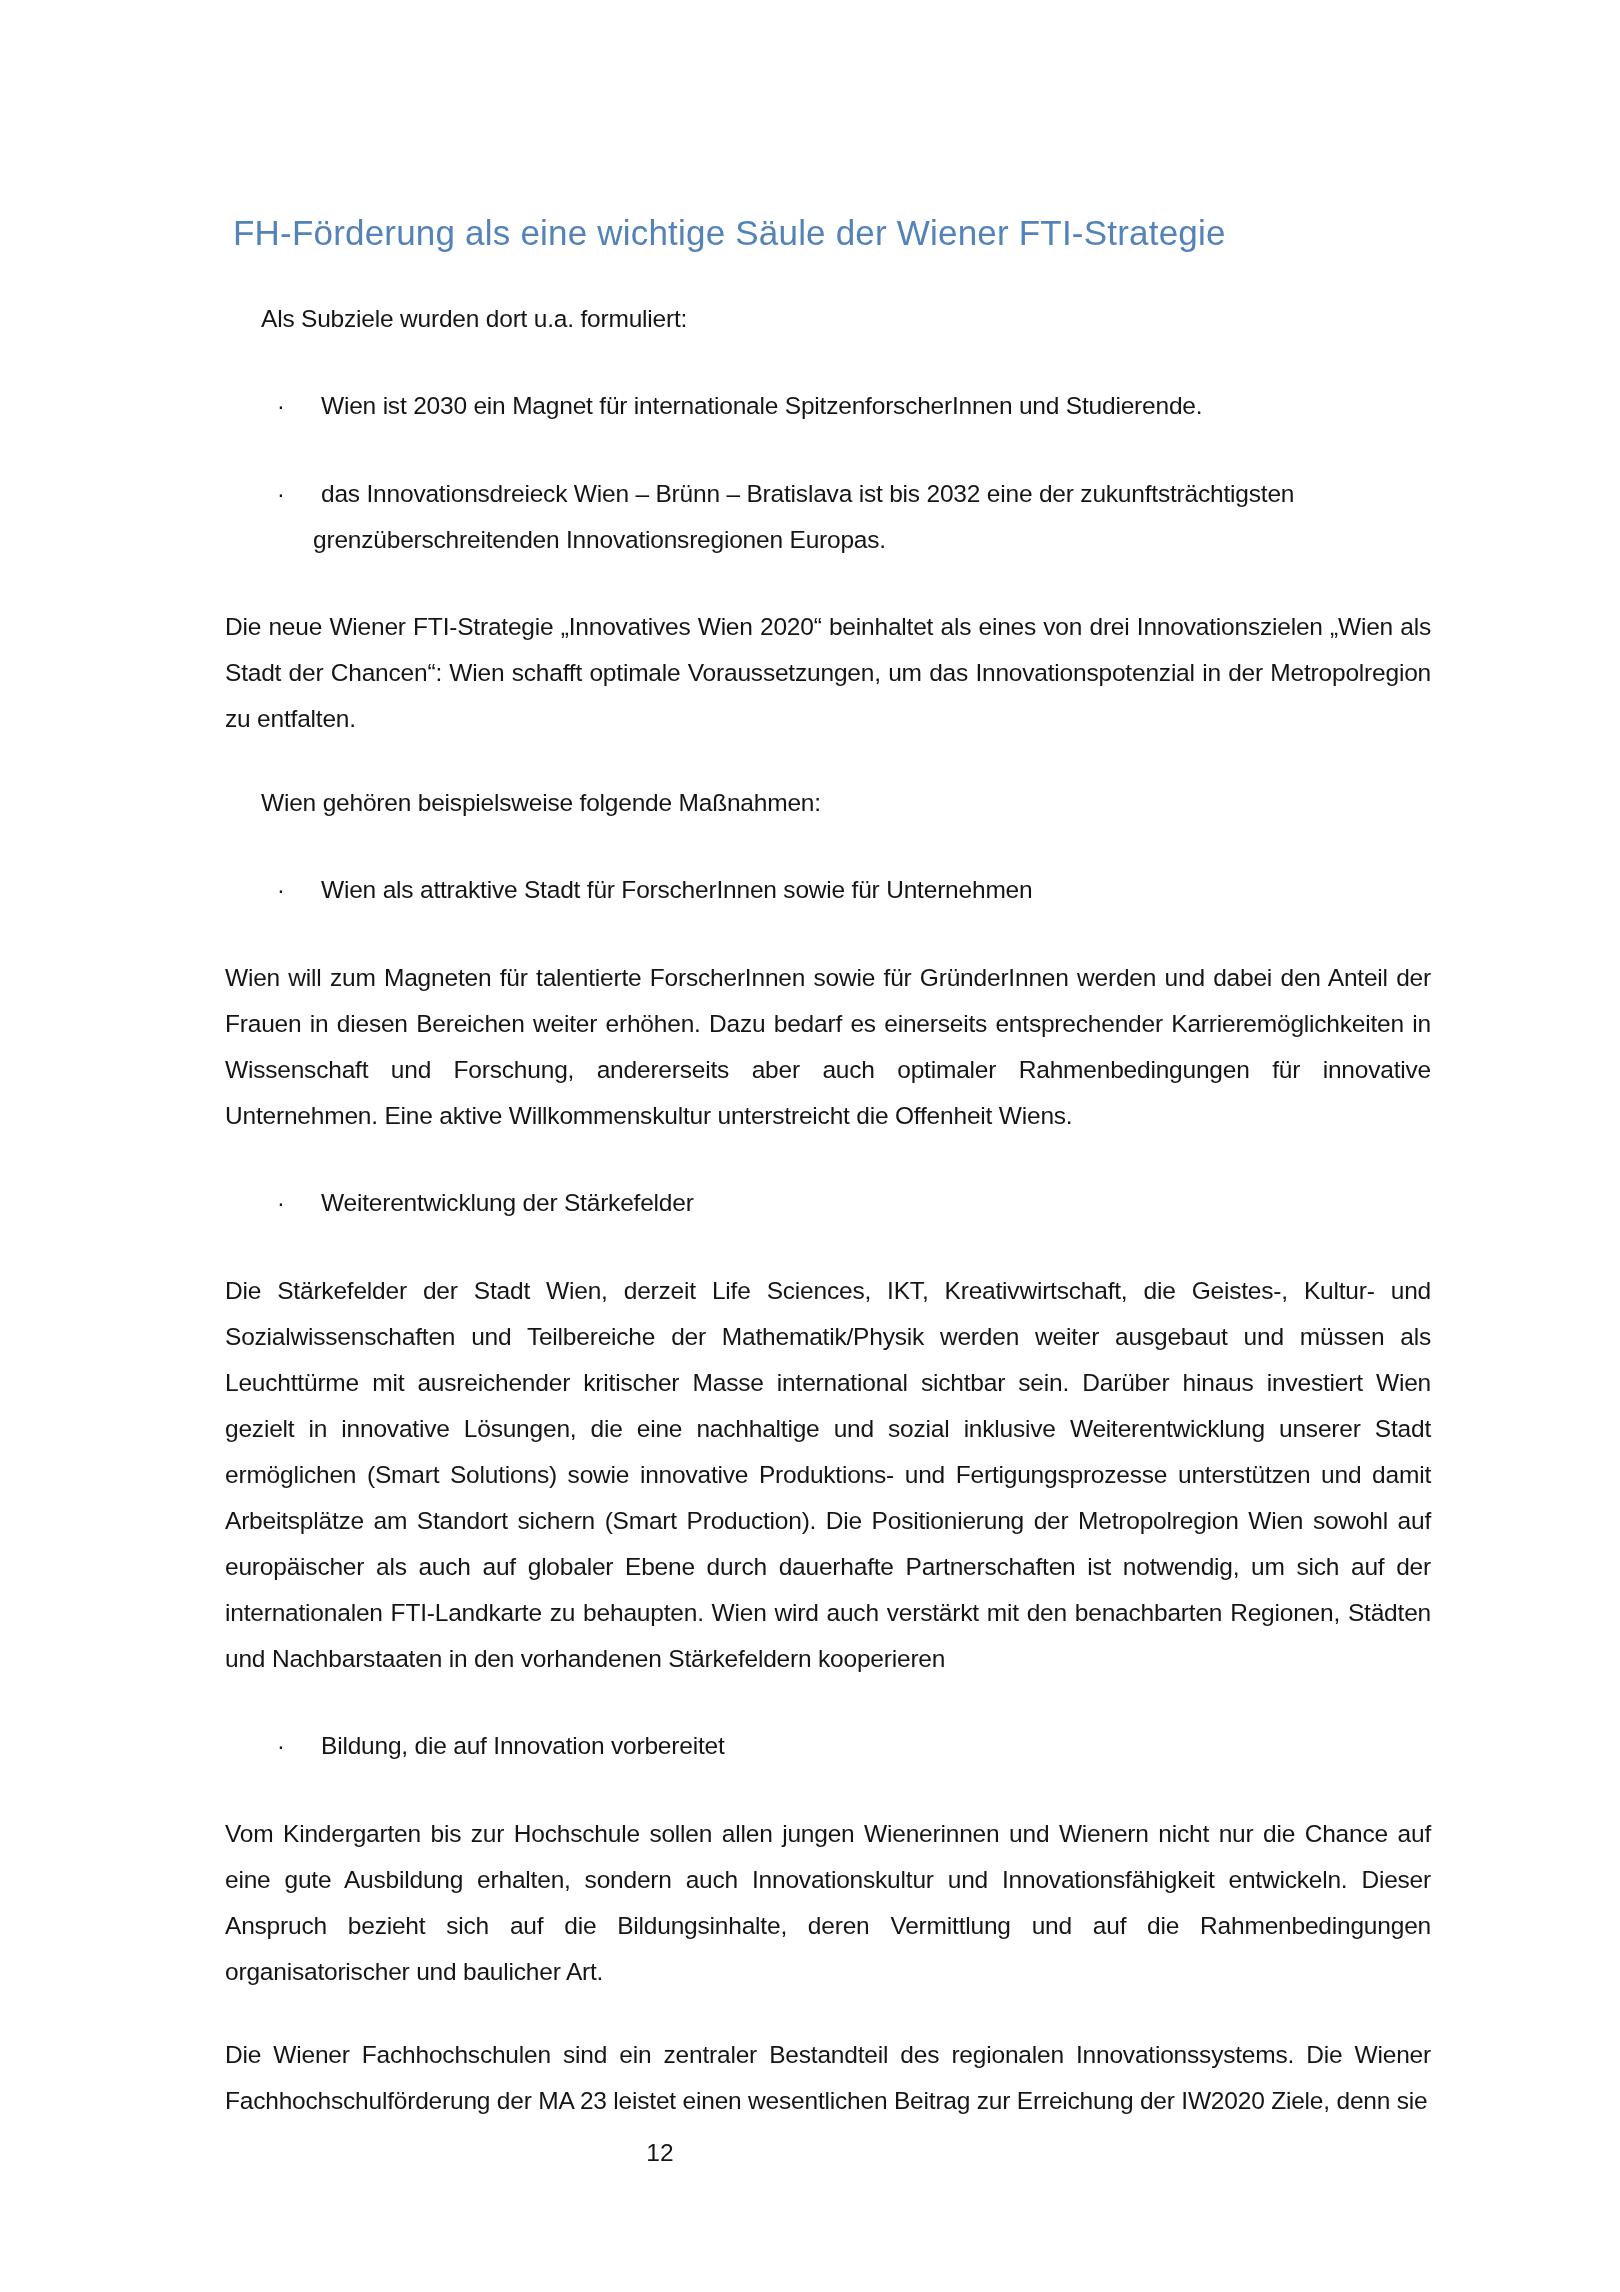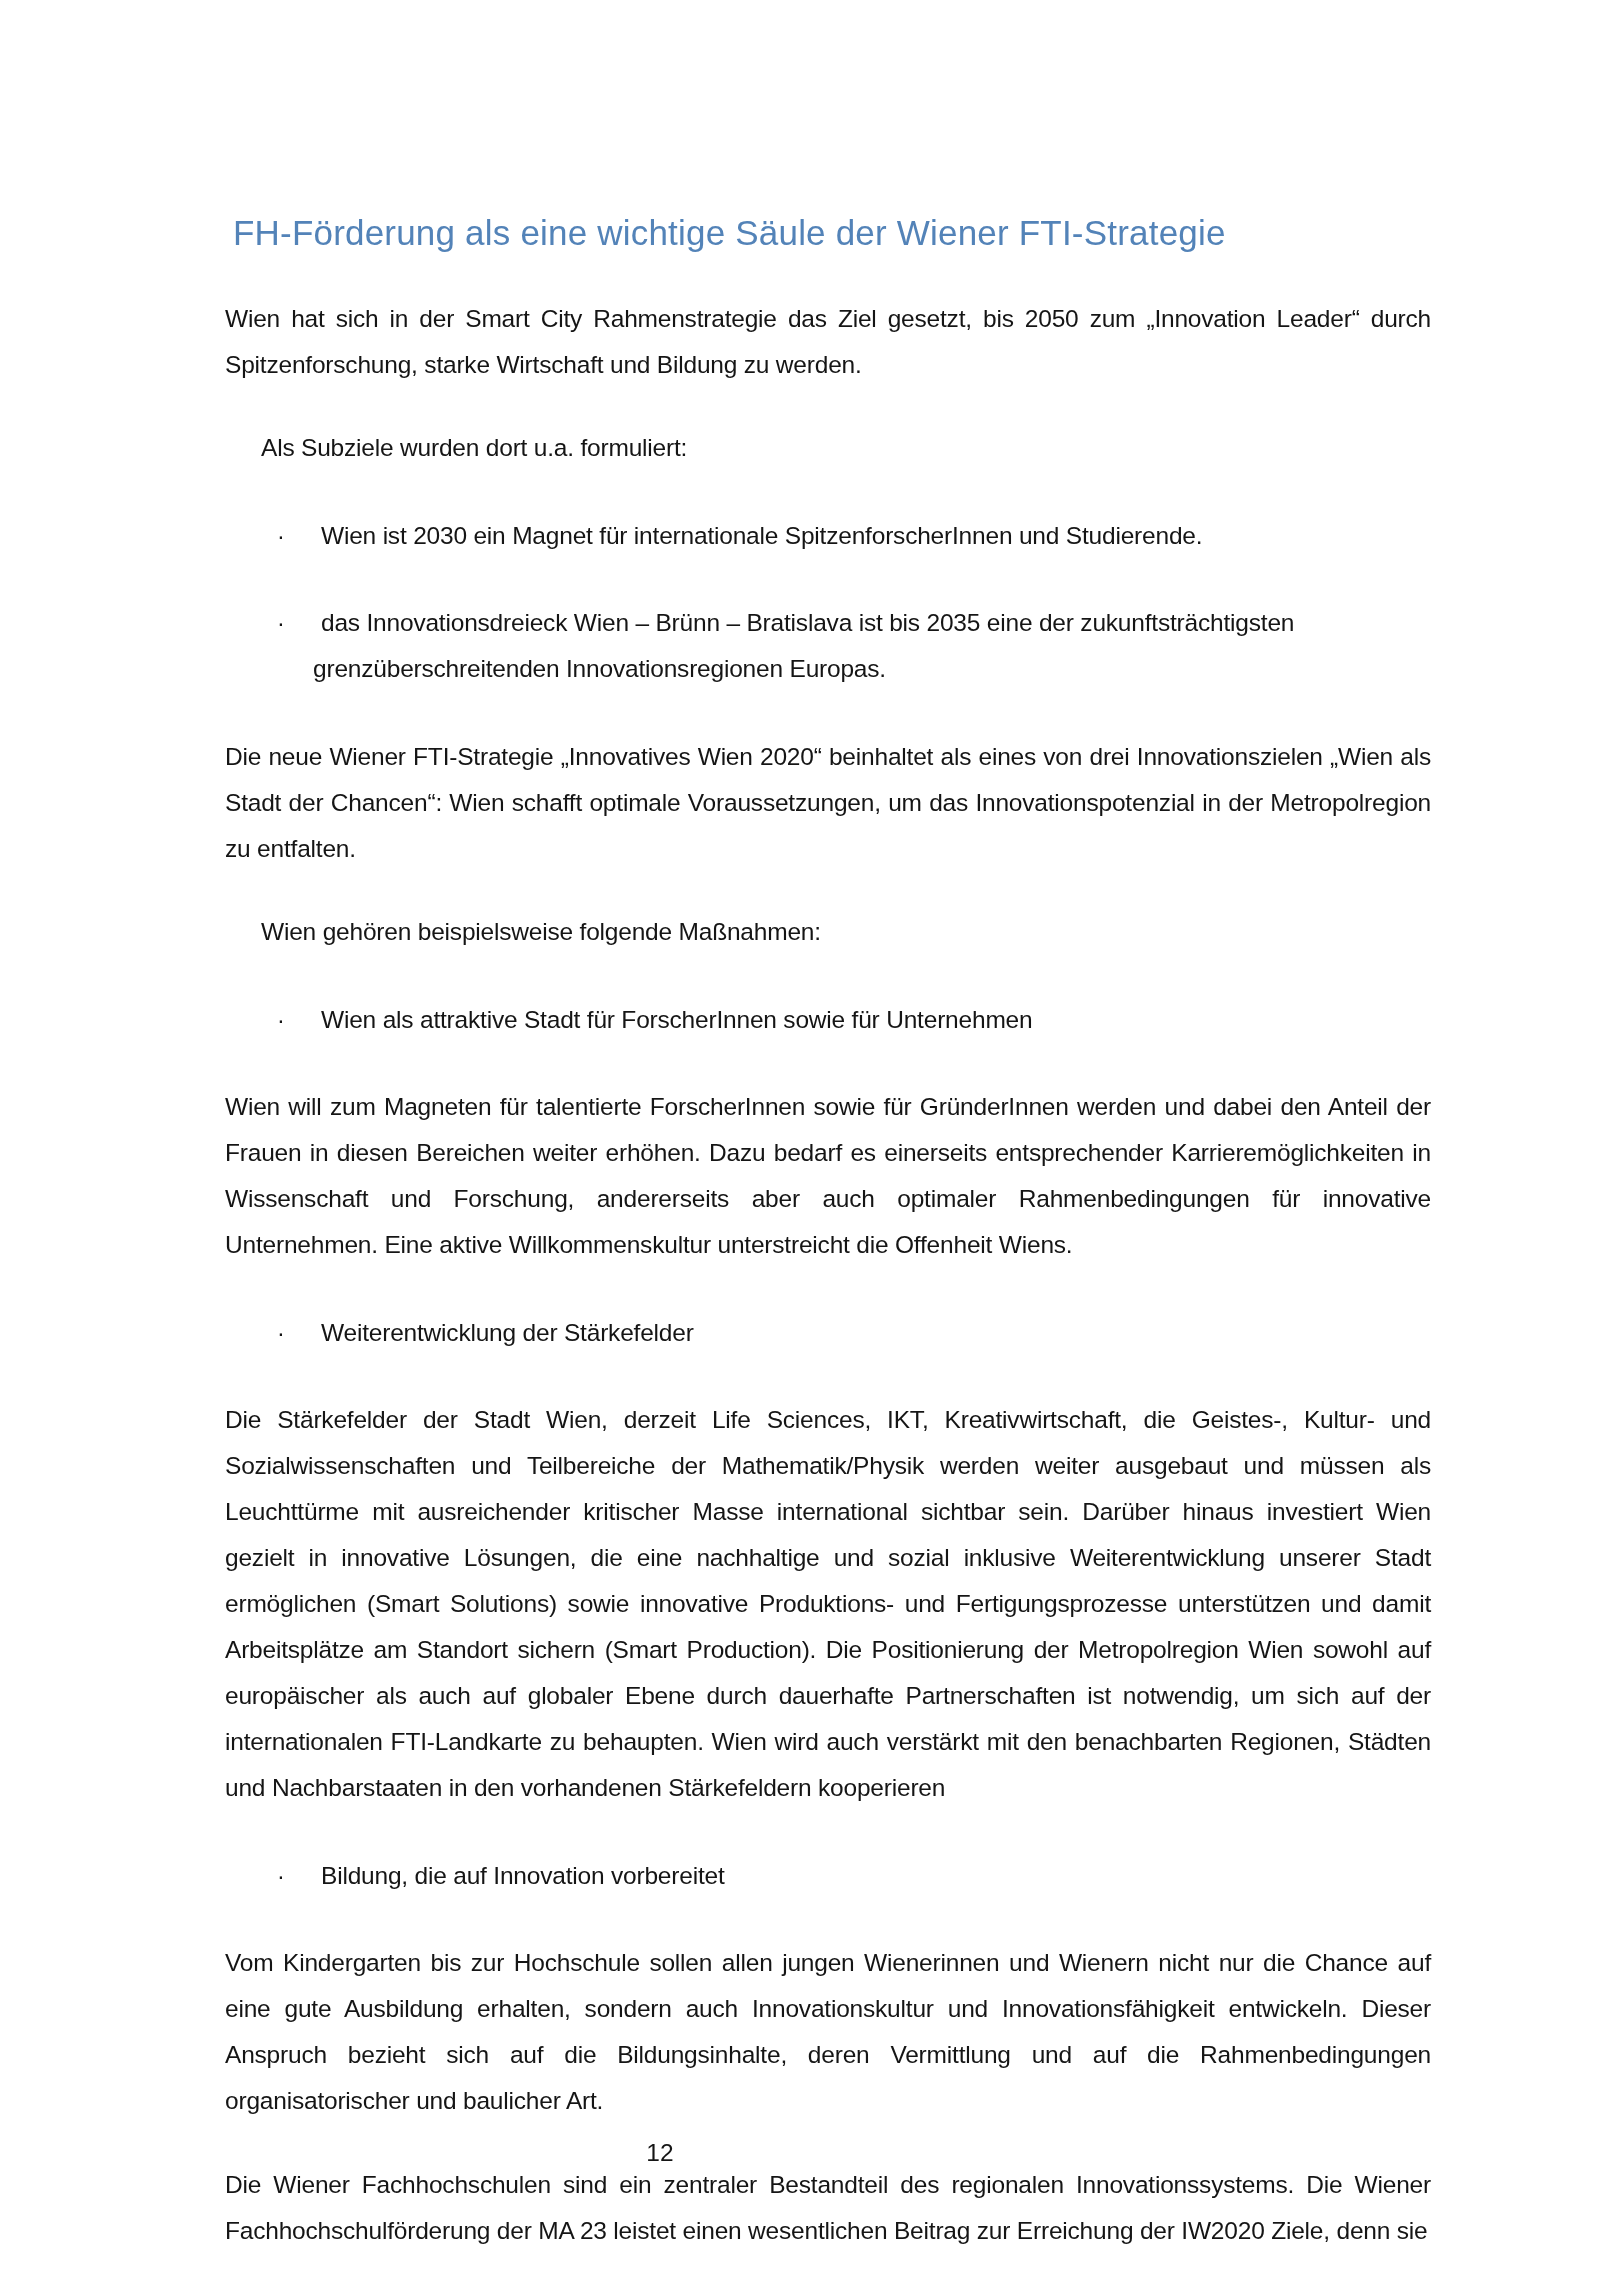--- a/index.html
+++ b/index.html
@@ -71,32 +71,31 @@
 </head>
 <body>
 
 <div class="page">
   <div class="content">
 
     <h1 class="doc-heading" style="color: rgb(83, 131, 184);">
       <span class="h-line">FH-Förderung als eine wichtige Säule der Wiener FTI-Strategie</span>
     </h1>
 
-    <p class="para">Wien hat sich in der Smart City Rahmenstrategie das Ziel gesetzt, bis 2050 zum „Innovation Leader“ durch Spitzenforschung, starke Wirtschaft und Bildung zu werden.</p>
 
     <p class="para no-justify">Als Subziele wurden dort u.a. formuliert:</p>
 
     <div class="bullet">
       <span class="marker">·</span>
       <span>Wien ist 2030 ein Magnet für internationale SpitzenforscherInnen und Studierende.</span>
     </div>
 
     <div class="bullet">
       <span class="marker">·</span>
-      <span>das Innovationsdreieck Wien – Brünn – Bratislava ist bis 2035 eine der zukunftsträchtigsten grenzüberschreitenden Innovationsregionen Europas.</span>
+      <span>das Innovationsdreieck Wien – Brünn – Bratislava ist bis 2032 eine der zukunftsträchtigsten grenzüberschreitenden Innovationsregionen Europas.</span>
     </div>
 
     <p class="para">Die neue Wiener FTI-Strategie „Innovatives Wien 2020“ beinhaltet als eines von drei Innovationszielen „Wien als Stadt der Chancen“: Wien schafft optimale Voraussetzungen, um das Innovationspotenzial in der Metropolregion zu entfalten.</p>
 
     <p class="para no-justify">Wien gehören beispielsweise folgende Maßnahmen:</p>
 
     <div class="bullet">
       <span class="marker">·</span>
       <span>Wien als attraktive Stadt für ForscherInnen sowie für Unternehmen</span>
     </div>

